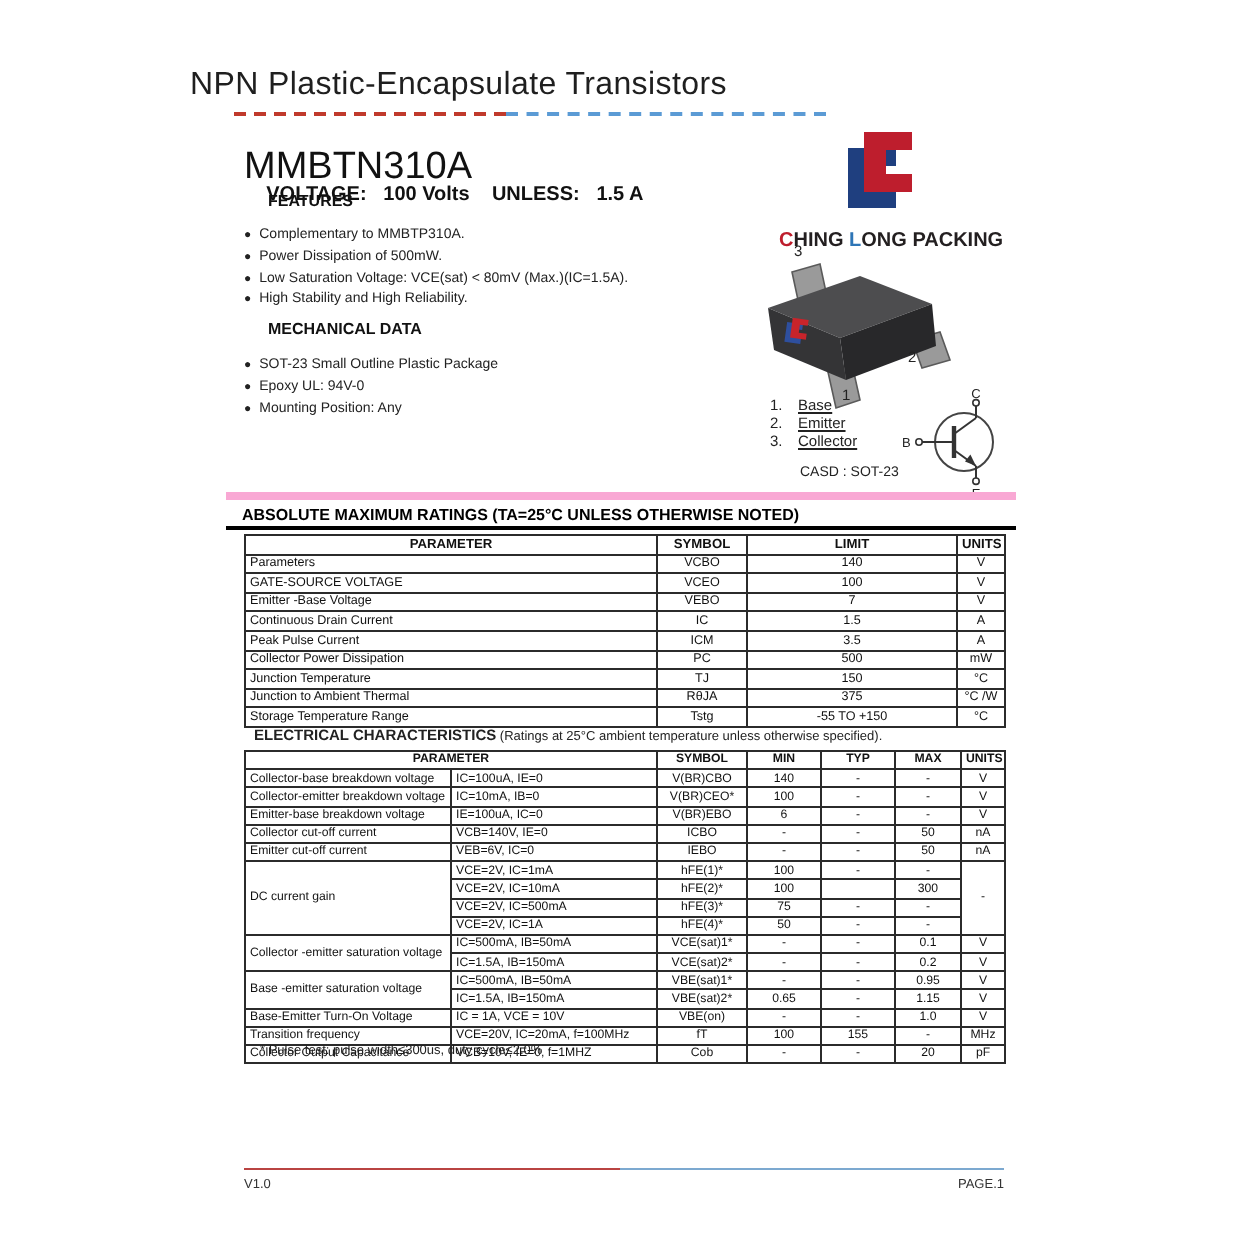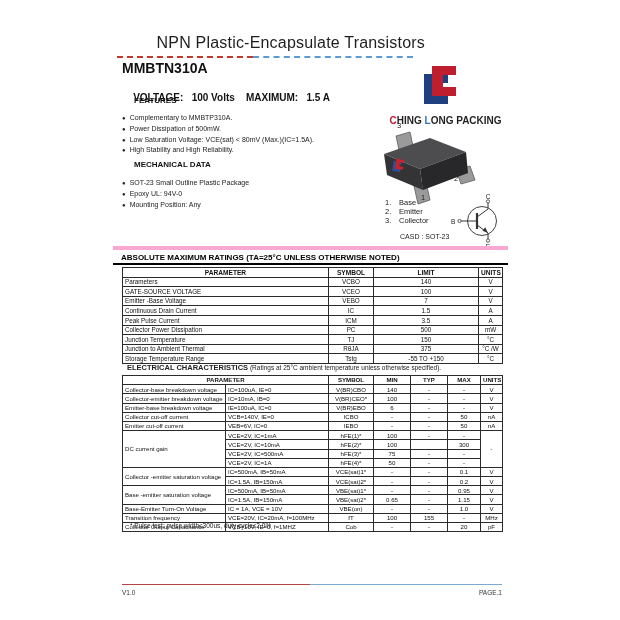--- a/index.html
+++ b/index.html
@@ -2,21 +2,21 @@
 <html><head>
 <meta charset="utf-8">
 <style>
   html,body{margin:0;padding:0;background:#ffffff;}
   .page{position:relative;width:620px;height:620px;background:#ffffff;
         font-family:"Liberation Sans",sans-serif;color:#1c1c1c;overflow:hidden;}
   .abs{position:absolute;}
   .doc-title{font-size:16px;letter-spacing:.2px;color:#1f1f1f;}
   .dash{border-top:2px dashed #c0392b;height:0;}
   .dash.blue{border-top-color:#5b9bd5;}
-  .part-number{font-size:14px;font-weight:bold;color:#111;}
+  .part-number{font-size:19px;font-weight:normal;color:#111;margin-top:13px;}
   .vc-line{font-size:10px;font-weight:bold;color:#111;white-space:pre;}
   .sec-h{font-size:8px;font-weight:bold;color:#111;margin-left:12px;}
   .blist{list-style:none;margin:0;padding:0;}
   .blist li{font-size:7px;line-height:9.8px;color:#222;white-space:nowrap;}
   .blist li .bt{font-size:6px;margin-right:4px;}
   .brand-line{font-size:10px;font-weight:bold;white-space:pre;text-align:center;color:#231f20;}
   .brand-red{color:#be1e2d;} .brand-blue{color:#2e75b6;}
   .pin-num{font-size:7.5px;color:#222;}
   .pinlist{font-size:7.5px;color:#222;line-height:9px;}
   .pinlist .n{display:inline-block;width:14px;}
@@ -35,28 +35,28 @@
   .foot-rule{height:0;border-top:1.5px solid #b94442;}
   .foot-rule.blue{border-top-color:#7ca9d0;}
   .foot-txt{font-size:6.5px;color:#333;}
   svg text{font-family:"Liberation Sans",sans-serif;}
 </style>
 </head>
 <body>
 
 <div class="page">
 
-  <div class="abs doc-title" style="top:34px;left:95px;width:330px;text-align:right;">NPN Plastic-Encapsulate Transistors</div>
+  <div class="abs doc-title" style="top:34px;left:95px;width:330px;text-align:left;">NPN Plastic-Encapsulate Transistors</div>
   <div class="abs dash" style="top:56px;left:117px;width:136px;"></div>
   <div class="abs dash blue" style="top:56px;left:253px;width:160px;"></div>
 
   <div class="abs part-number" style="top:60px;left:122px;">MMBTN310A</div>
 
   <div class="abs vc-line" style="top:81px;left:122px;">
-    <span>VOLTAGE:</span><span>&nbsp;&nbsp;&nbsp;</span><span>100 Volts</span><span>&nbsp;&nbsp;&nbsp;&nbsp;</span><span>MAXIMUM:</span><span>&nbsp;&nbsp;&nbsp;</span><span>1.5 A</span>
+    <span>VOLTAGE:</span><span>&nbsp;&nbsp;&nbsp;</span><span>100 Volts</span><span>&nbsp;&nbsp;&nbsp;&nbsp;</span><span>UNLESS:</span><span>&nbsp;&nbsp;&nbsp;</span><span>1.5 A</span>
   </div>
 
   <div class="abs sec-h" style="top:96px;left:122px;">FEATURES</div>
   <ul class="abs blist" style="top:113px;left:122px;">
     <li><span class="bt">●</span><span>Complementary to MMBTP310A.</span></li>
     <li><span class="bt">●</span><span>Power Dissipation of 500mW.</span></li>
     <li><span class="bt">●</span><span>Low Saturation Voltage: VCE(sat) &lt; 80mV (Max.)(IC=1.5A).</span></li>
     <li><span class="bt">●</span><span>High Stability and High Reliability.</span></li>
   </ul>
 
@@ -84,21 +84,21 @@
     <polygon points="52,53 98,36 100,57 55,74" fill="#28282a"></polygon>
     <g transform="translate(26,42) scale(0.5) rotate(8)">
       <path d="M0 6 H16 V12 H8 V18 H16 V26 H0 Z" fill="#2e4f9e"></path>
       <path d="M5 1 H21 V7 H13 V15 H21 V21 H5 Z" fill="#c8242b"></path>
     </g>
   </svg>
   <span class="abs pin-num" style="top:121px;left:397px;">3</span>
   <span class="abs pin-num" style="top:174px;left:454px;">2</span>
   <span class="abs pin-num" style="top:193px;left:421px;">1</span>
 
-  <div class="abs pinlist" style="top:198px;left:385px;">
+  <div class="abs pinlist" style="top:198px;left:385px;text-decoration:underline;">
     <div><span class="n">1.</span><span>Base</span></div>
     <div><span class="n">2.</span><span>Emitter</span></div>
     <div><span class="n">3.</span><span>Collector</span></div>
   </div>
   <div class="abs case-label" style="top:233px;left:400px;">CASD : SOT-23</div>
 
   <svg class="abs" style="top:194px;left:450px;" width="64" height="56" viewBox="0 0 64 56">
     <circle cx="32" cy="27" r="14.5" fill="none" stroke="#444" stroke-width="1"></circle>
     <line x1="27" y1="19" x2="27" y2="35" stroke="#333" stroke-width="2.2"></line>
     <line x1="11" y1="27" x2="27" y2="27" stroke="#333" stroke-width="1"></line>

